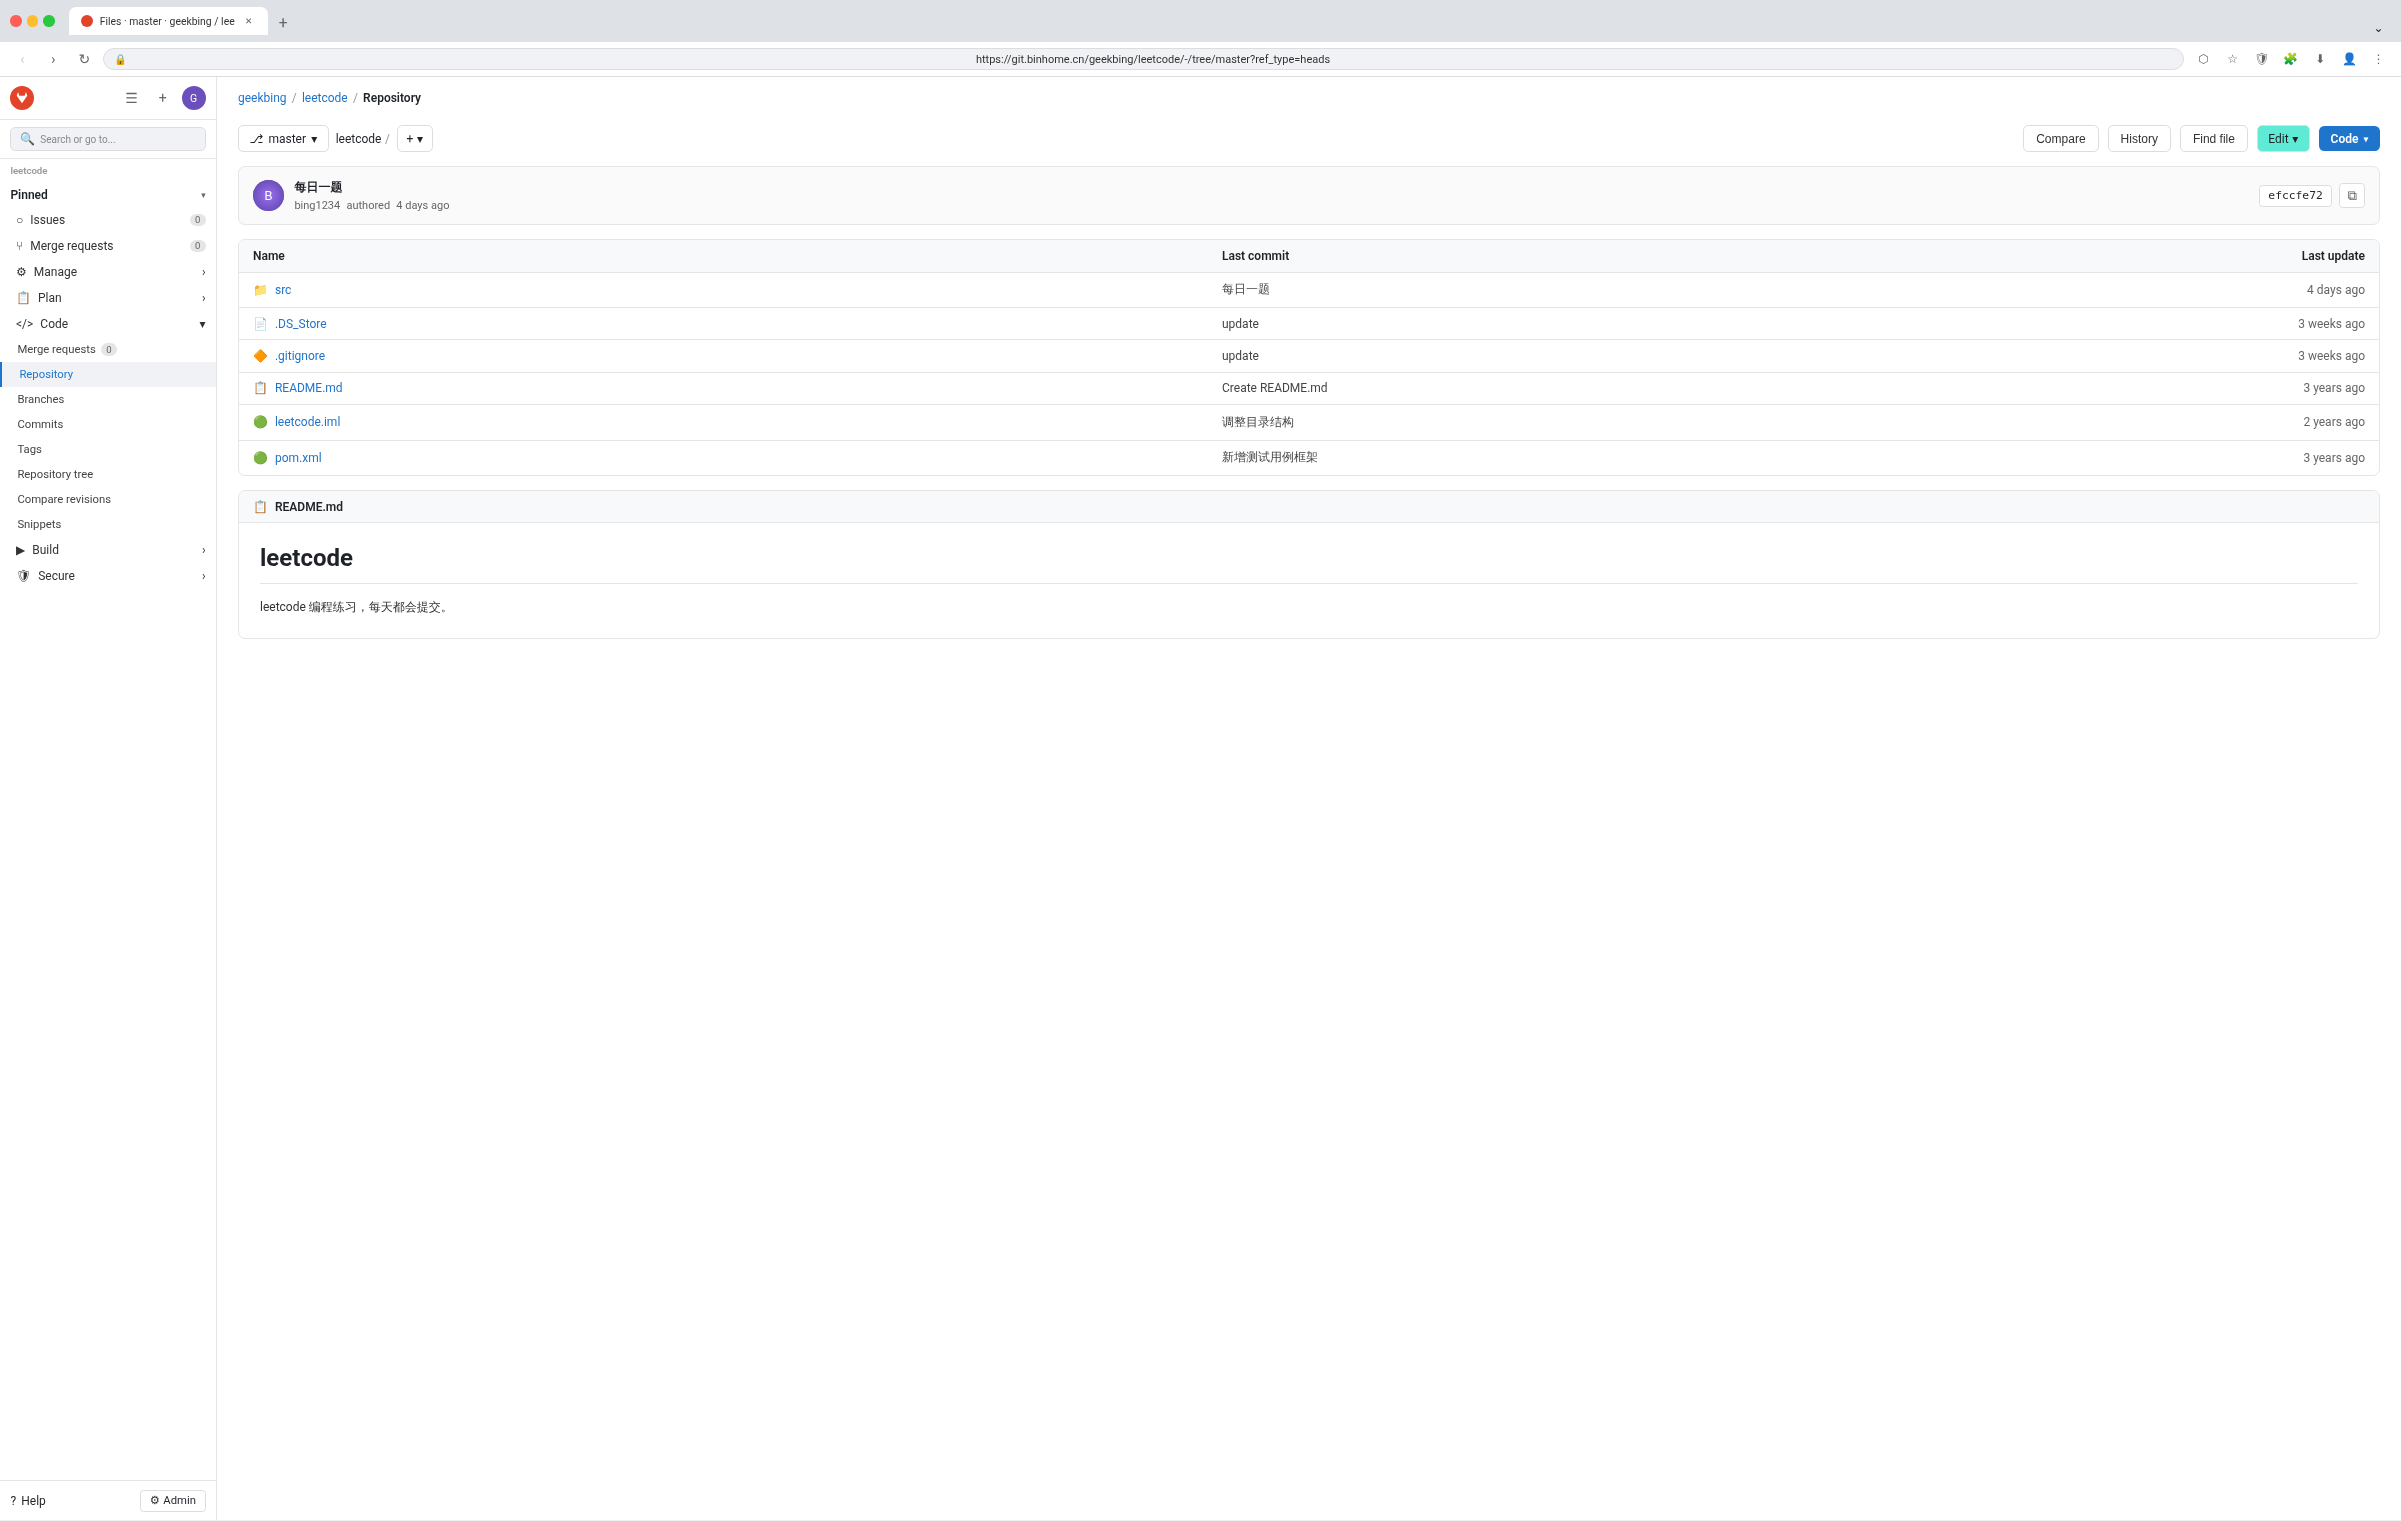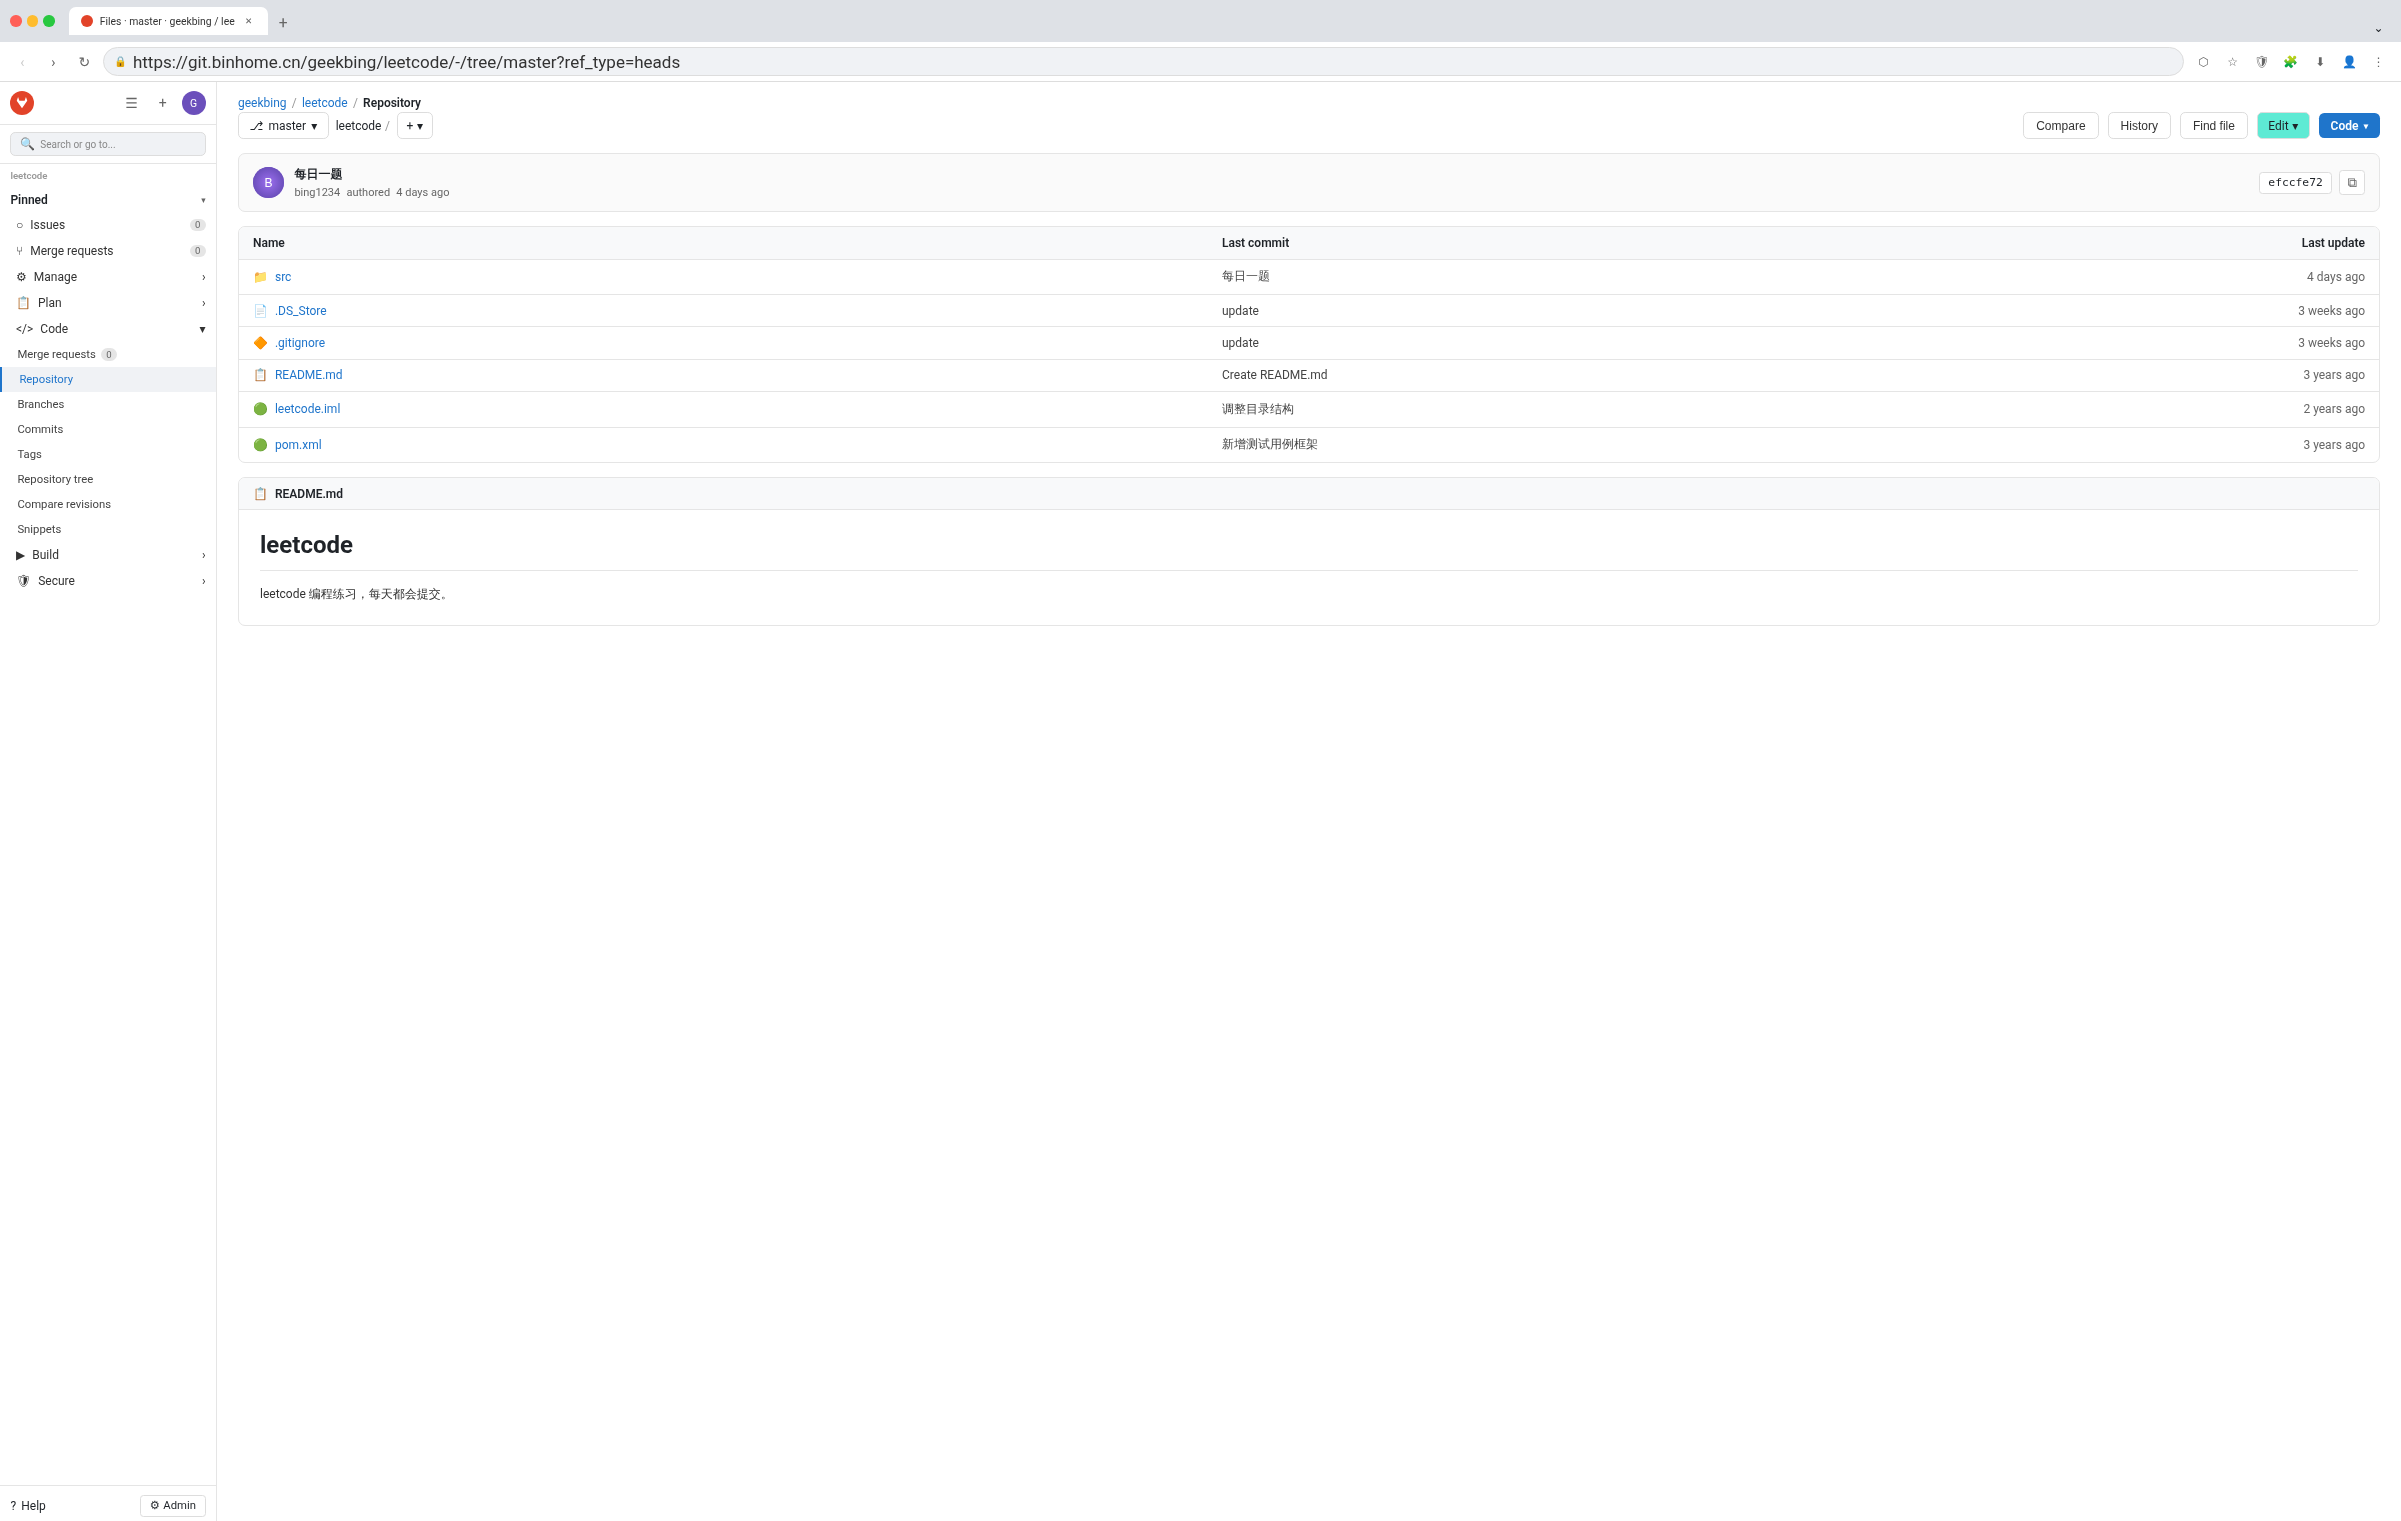--- a/index.html
+++ b/index.html
@@ -14,21 +14,21 @@
     .btn-max { width: 11.3px; height: 11.3px; border-radius: 50%; background: #28c840; border: none; cursor: pointer; }
     .tab-bar { display: flex; align-items: flex-end; padding: 0 7px; background: #dee1e6; }
     .browser-tab { display: flex; align-items: center; gap: 7px; padding: 7px 12px; background: #fff; border-radius: 7px 7px 0 0; font-size: 10.4px; color: #333; max-width: 208px; }
     .browser-tab .favicon { width: 12px; height: 12px; background: #e24329; border-radius: 50%; }
     .tab-close { width: 14px; height: 14px; display: flex; align-items: center; justify-content: center; border-radius: 50%; font-size: 8.7px; color: #666; cursor: pointer; }
     .new-tab { width: 24px; height: 24px; display: flex; align-items: center; justify-content: center; font-size: 15.6px; color: #666; cursor: pointer; margin-left: 3.5px; }
     .browser-nav { display: flex; align-items: center; gap: 7px; padding: 5.2px 10.4px; background: #fff; border-bottom: 0.9px solid #ddd; }
     .nav-btn { width: 24px; height: 24px; display: flex; align-items: center; justify-content: center; color: #666; cursor: pointer; font-size: 14px; border-radius: 50%; }
     .nav-btn.disabled { color: #ccc; cursor: default; }
     .address-bar { flex: 1; display: flex; align-items: center; background: #f0f2f5; border: 0.9px solid #ddd; border-radius: 17.4px; padding: 3.5px 10.4px; gap: 5.2px; }
-    .address-text { flex: 1; font-size: 17px; color: #333; }
+    .address-text { flex: 1; font-size: 11px; color: #333; text-align: center; }
     .nav-actions { display: flex; gap: 5.2px; align-items: center; }
     .nav-action-btn { width: 24px; height: 24px; display: flex; align-items: center; justify-content: center; color: #666; cursor: pointer; font-size: 12px; }
 
     
     .main-layout { display: flex; height: calc(100vh - 78px); background: #fff; }
 
     
     .sidebar { width: 217px; min-width: 217px; background: #fff; border-right: 0.9px solid #e5e5e5; overflow-y: auto; display: flex; flex-direction: column; }
     .sidebar-header { padding: 8.7px 10.4px; display: flex; align-items: center; justify-content: space-between; border-bottom: 0.9px solid #e5e5e5; }
     .sidebar-logo { width: 24px; height: 24px; background: #e24329; border-radius: 50%; display: flex; align-items: center; justify-content: center; color: #fff; font-size: 14px; }
@@ -45,21 +45,21 @@
     .sidebar-nav-item .item-left { display: flex; align-items: center; gap: 7px; }
     .nav-badge { background: #e5e5e5; color: #666; border-radius: 8.7px; padding: 0.9px 5.2px; font-size: 9.6px; }
     .sidebar-section-item { display: flex; align-items: center; gap: 5.2px; padding: 6px 10.4px 6px 17.4px; cursor: pointer; font-size: 11.3px; color: #444; }
     .sidebar-section-item.active { color: #1f75cb; background: #f0f2f5; border-left: 2.6px solid #1f75cb; }
 
     
     .main-content { flex: 1; overflow-y: auto; background: #fff; }
     .content-inner { padding: 14px 21px; max-width: 100%; }
 
     
-    .breadcrumb { display: flex; align-items: center; gap: 5.2px; font-size: 12px; color: #666; margin-bottom: 2px; }
+    .breadcrumb { display: flex; align-items: center; gap: 5.2px; font-size: 12px; color: #666; margin-bottom: 20px; }
     .breadcrumb a { color: #1f75cb; text-decoration: none; }
     .breadcrumb-sep { color: #999; }
     .breadcrumb-current { color: #1f2328; font-weight: 600; }
 
     
     .repo-header { display: flex; align-items: center; justify-content: space-between; margin-bottom: 14px; }
     .repo-header-left { display: flex; align-items: center; gap: 7px; }
     .branch-dropdown { display: flex; align-items: center; gap: 5.2px; padding: 5.2px 10.4px; border: 0.9px solid #ddd; border-radius: 5.2px; background: #fff; cursor: pointer; font-size: 12px; }
     .path-breadcrumb { display: flex; align-items: center; gap: 3.5px; font-size: 12px; }
     .path-sep { color: #999; }

